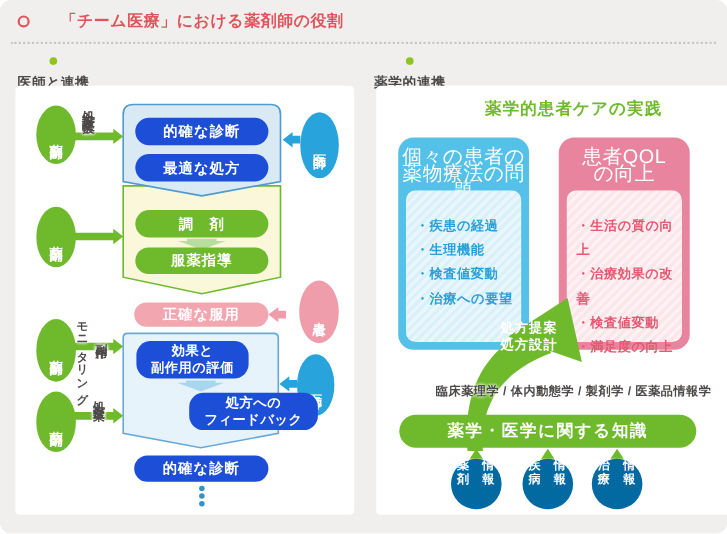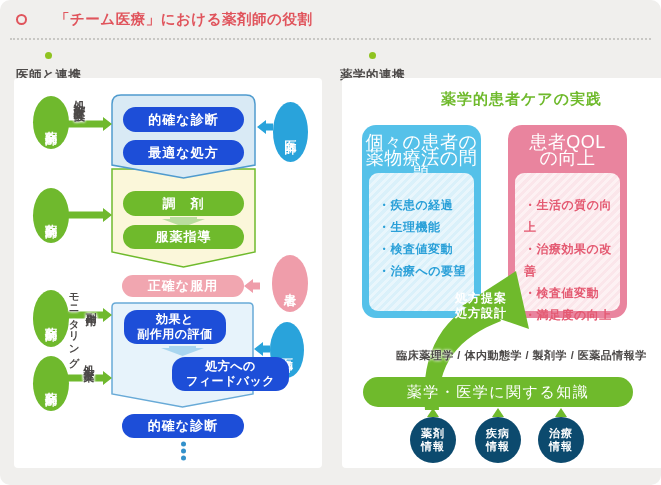--- a/index.html
+++ b/index.html
@@ -63,25 +63,25 @@
   .card-head{padding-top:9px;text-align:center;color:#fff;font-weight:normal;font-size:18px;line-height:16px;letter-spacing:.5px;}
   .card-body{position:absolute;left:7px;right:7px;top:48px;bottom:7px;border-radius:9px;}
   .body-blue{background:#e9f6fc;background-image:repeating-linear-gradient(135deg,rgba(85,193,233,.10) 0 3px,transparent 3px 6px);}
   .body-pink{background:#fdf1f3;background-image:repeating-linear-gradient(135deg,rgba(233,132,158,.10) 0 3px,transparent 3px 6px);}
   .card-items{margin:0;padding:21px 0 0 9px;list-style:none;font-weight:bold;font-size:12px;line-height:22px;letter-spacing:.5px;}
   .items-blue{color:#2aa0d8;} .items-pink{color:#e45a72;}
   .arrow-label{position:absolute;left:113px;top:213px;color:#fff;font-weight:bold;font-size:12px;line-height:15px;letter-spacing:1px;}
   .disciplines{position:absolute;left:0;right:0;top:270px;text-align:center;color:#4c4948;font-weight:bold;font-size:11px;letter-spacing:.5px;
                text-shadow:0 0 3px #fff,0 0 3px #fff;}
   .knowledge-bar{position:absolute;left:21px;top:299px;width:270px;height:30px;background:#6fba2c;border-radius:15px;
-                 color:#fff;font-weight:normal;font-size:15px;text-align:center;line-height:30px;letter-spacing:1.5px;}
+                 color:#fff;font-weight:bold;font-size:15px;text-align:center;line-height:30px;letter-spacing:1.5px;}
   .pointer{position:absolute;top:330px;width:0;height:0;border-left:6px solid transparent;border-right:6px solid transparent;border-bottom:9px solid #6fba2c;}
   .pt-a{left:85px;} .pt-b{left:150px;} .pt-c{left:213px;}
-  .info-circle{position:absolute;top:339px;width:46px;height:46px;border-radius:50%;background:#0c4a6e;color:#fff;
-               font-weight:bold;font-size:11px;line-height:13px;text-align:center;display:flex;flex-direction:column;justify-content:center;letter-spacing:1px;}
+  .info-circle{position:absolute;top:339px;width:46px;height:46px;border-radius:50%;background:#0369a1;color:#fff;
+               font-weight:bold;font-size:11px;line-height:13px;text-align:center;display:flex;flex-direction:row;justify-content:center;letter-spacing:1px;}
   .ic-a{left:68px;} .ic-b{left:133px;} .ic-c{left:196px;}
 </style>
 </head>
 <body>
 
 <div class="page">
 
   <div class="header">
     <span class="title-ring"></span>
     <span class="page-title">「チーム医療」における薬剤師の役割</span>

